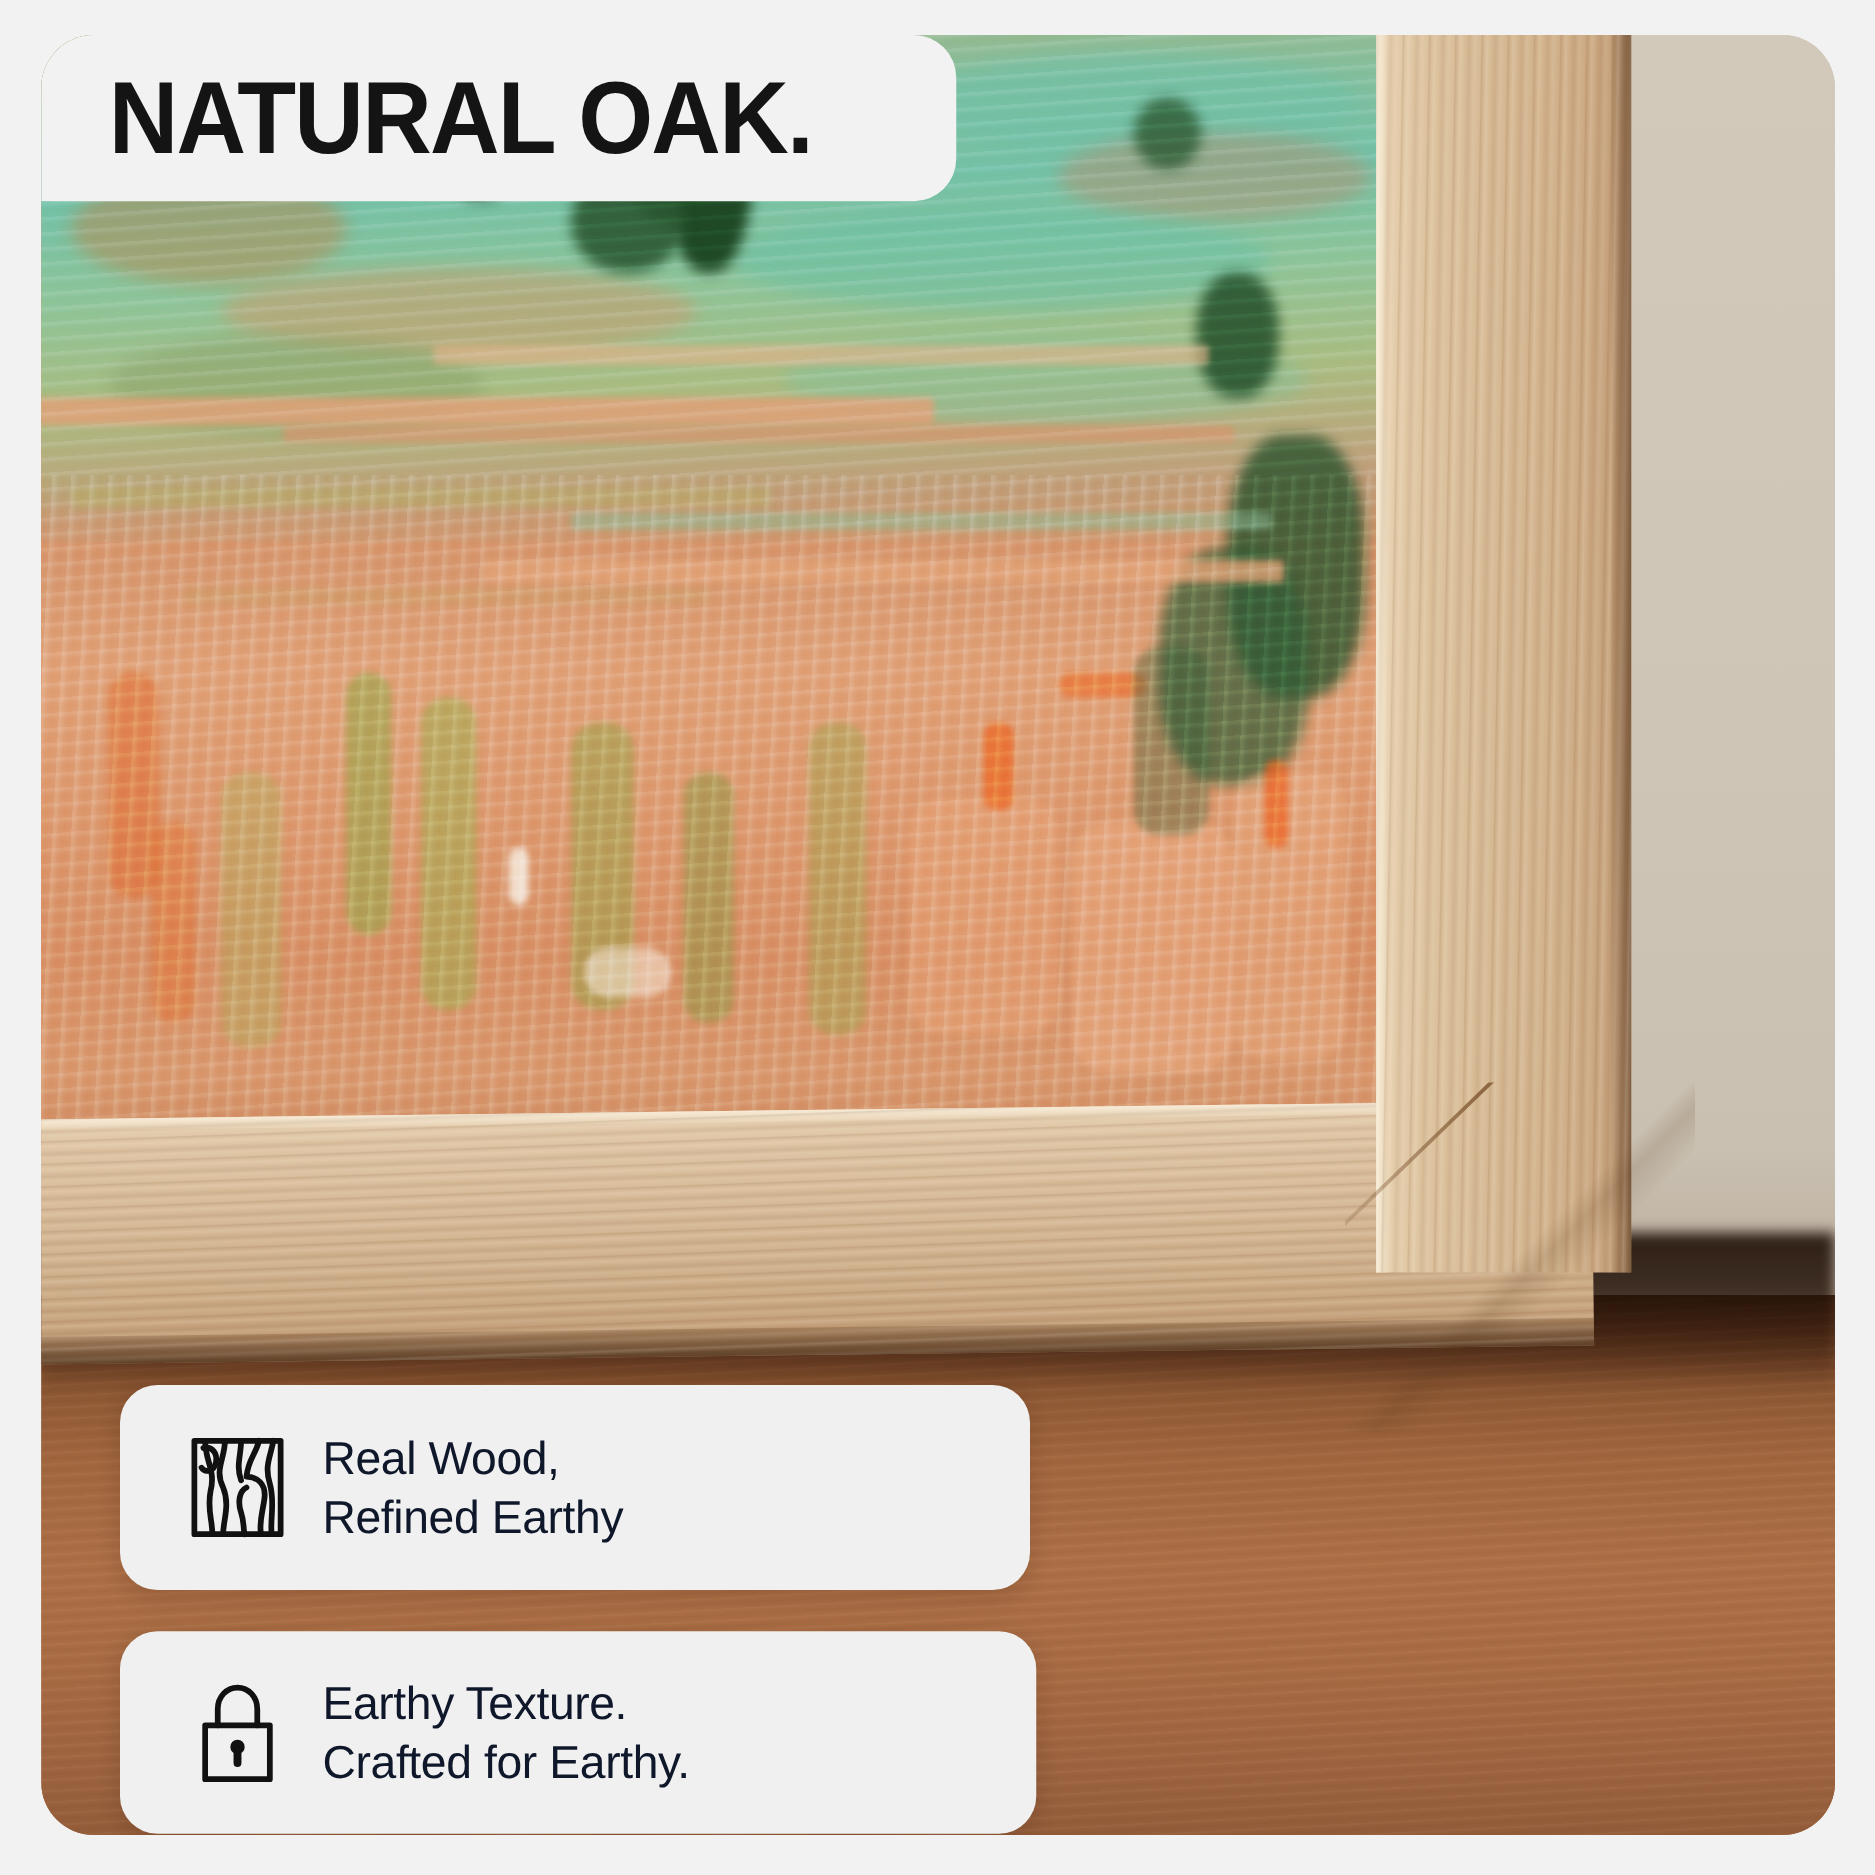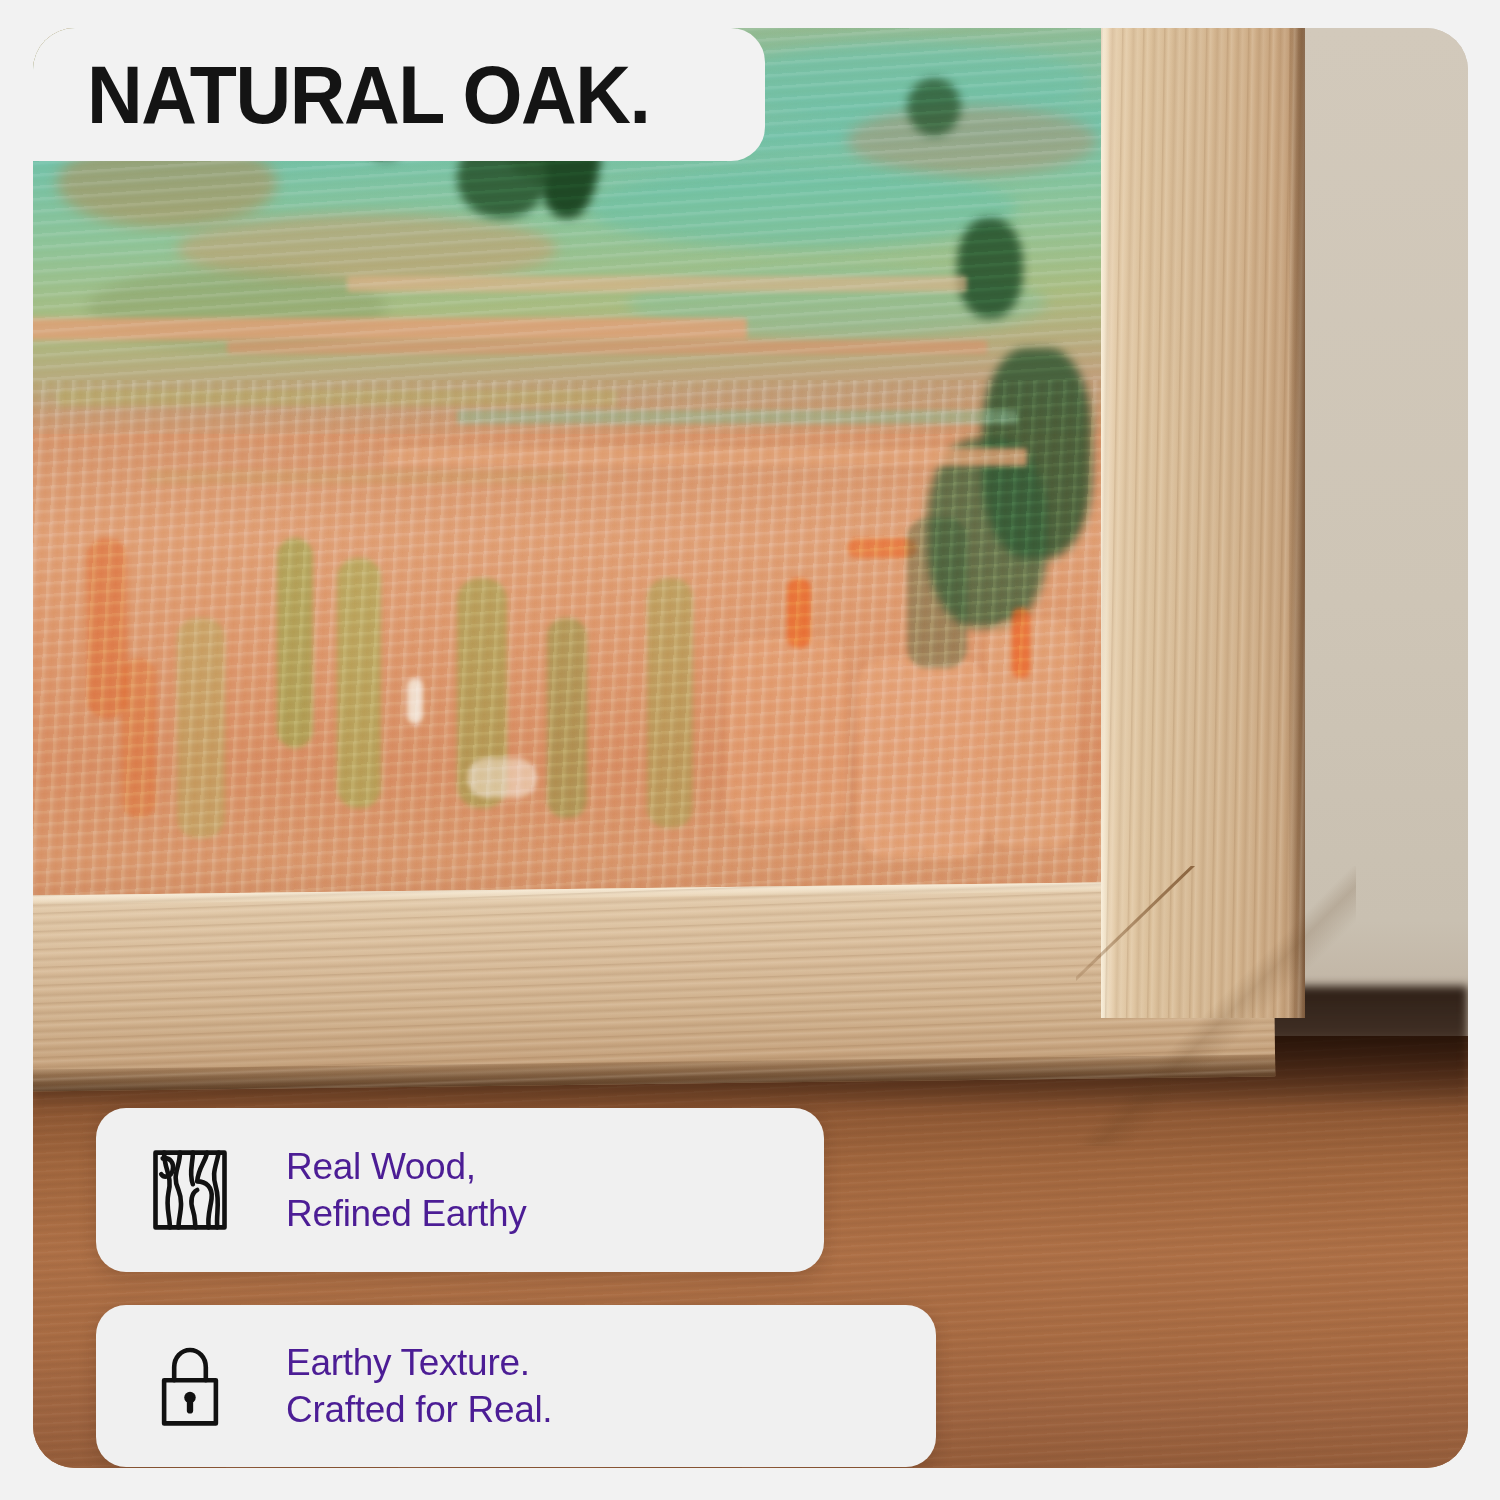--- a/index.html
+++ b/index.html
@@ -212,31 +212,31 @@
   #pill1 .headline{margin-left:54px;}
   #pill2 .headline{margin-left:54px;}
 
   
   .badge{
     position:absolute;background:#f0f0f0;border-radius:30px;
     display:flex;align-items:center;
     box-shadow:0 5px 18px rgba(40,20,8,.16);
   }
   #badge1{left:63px;top:1080px;width:728px;height:164px;}
-  #badge2{left:63px;top:1277px;width:840px;height:162px;}
+  #badge2{left:63px;top:1277px;width:733px;height:162px;}
 
   .badge-icon{
     width:104px;height:100%;
     display:flex;align-items:center;justify-content:center;
     flex:0 0 104px;margin-left:42px;
   }
   .badge-text{
-    font-size:37px;line-height:1.28;color:#4c1d95;
+    font-size:37px;line-height:1.28;color:#0f172a;
     font-family:"Liberation Sans", sans-serif;
-    letter-spacing:-.3px;margin-left:44px;
+    letter-spacing:-.3px;margin-left:16px;
   }
   .badge-text span{display:block;}
 </style>
 </head>
 <body>
 
 <div id="stage">
 
   <div id="photo">
 
@@ -347,18 +347,18 @@
       <div class="badge-icon">
         <svg width="92" height="92" viewBox="0 0 64 64" fill="none" stroke="#111" stroke-width="3.2" stroke-linecap="round" stroke-linejoin="round">
           <rect x="14" y="28" width="36" height="30"></rect>
           <path d="M21 28 V19 C21 12 26 7 32 7 C38 7 43 12 43 19 V28"></path>
           <circle cx="32" cy="40" r="4" fill="#111" stroke="none"></circle>
           <path d="M32 42 L32 49" stroke-width="4.4"></path>
         </svg>
       </div>
       <div class="badge-text">
         <span>Earthy Texture.</span>
-        <span>Crafted for Real.</span>
+        <span>Crafted for Earthy.</span>
       </div>
     </div>
 
   </div>
 </div>
 
 </body></html>

